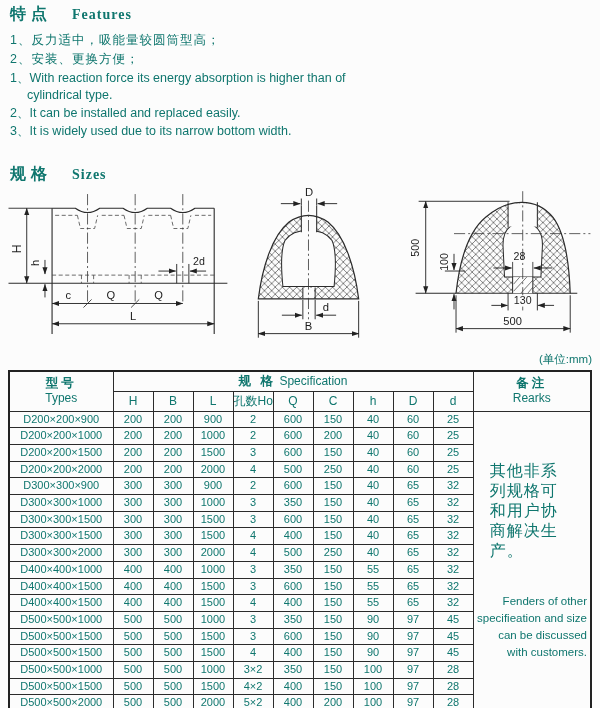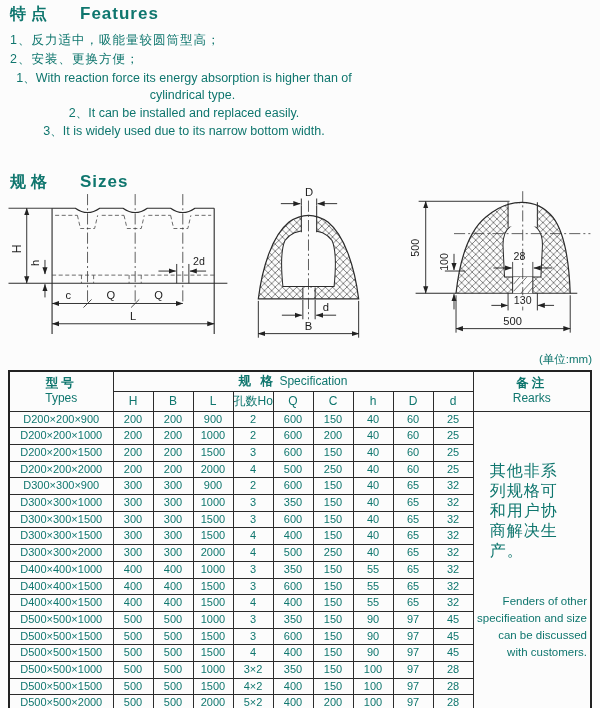--- a/index.html
+++ b/index.html
@@ -6,26 +6,26 @@
   html,body { background:#e8e8e8; }
   .page {
     position:relative; width:600px; height:708px; margin:0 auto;
     background:#fcfcfc; color:#0f766e;
     font-family:"Liberation Sans", sans-serif; overflow:hidden;
   }
   
   .features { position:absolute; left:10px; top:4px; width:420px; }
   .sec-head { display:flex; align-items:baseline; gap:20px; margin-bottom:6px; }
   .sec-head .zh { font-size:16px; font-weight:bold; letter-spacing:5px; }
-  .sec-head .en { font-family:Liberation Sans, sans-serif; font-size:17px; font-weight:bold; letter-spacing:1px;margin-left:8px; }
+  .sec-head .en { font-family:Liberation Serif, serif; font-size:14px; font-weight:bold; letter-spacing:1px; }
   .feat-zh { font-size:12.5px; line-height:19px; letter-spacing:1px; }
   .feat-en { font-size:12.5px; line-height:17px; max-width:348px;
-             padding-left:17px; text-indent:-17px; margin-top:1px;text-align:center; }
+             padding-left:17px; text-indent:-17px; margin-top:1px; }
   
-  .sizes-heading { position:absolute; left:10px; top:172px; }
+  .sizes-heading { position:absolute; left:10px; top:164px; }
   
   .drawing { position:absolute; }
   #svg-side   { left:6px;   top:190px; }
   #svg-small  { left:250px; top:176px; }
   #svg-large  { left:408px; top:173px; }
   .unit-note { position:absolute; right:8px; top:352px; font-size:11.5px; }
   svg text { font-family:"Liberation Sans", sans-serif; fill:#1c1c1c; }
   
   .spec-table-wrap { position:absolute; left:8px; top:370px; width:584px; }
   table { border-collapse:collapse; width:584px; table-layout:fixed;

